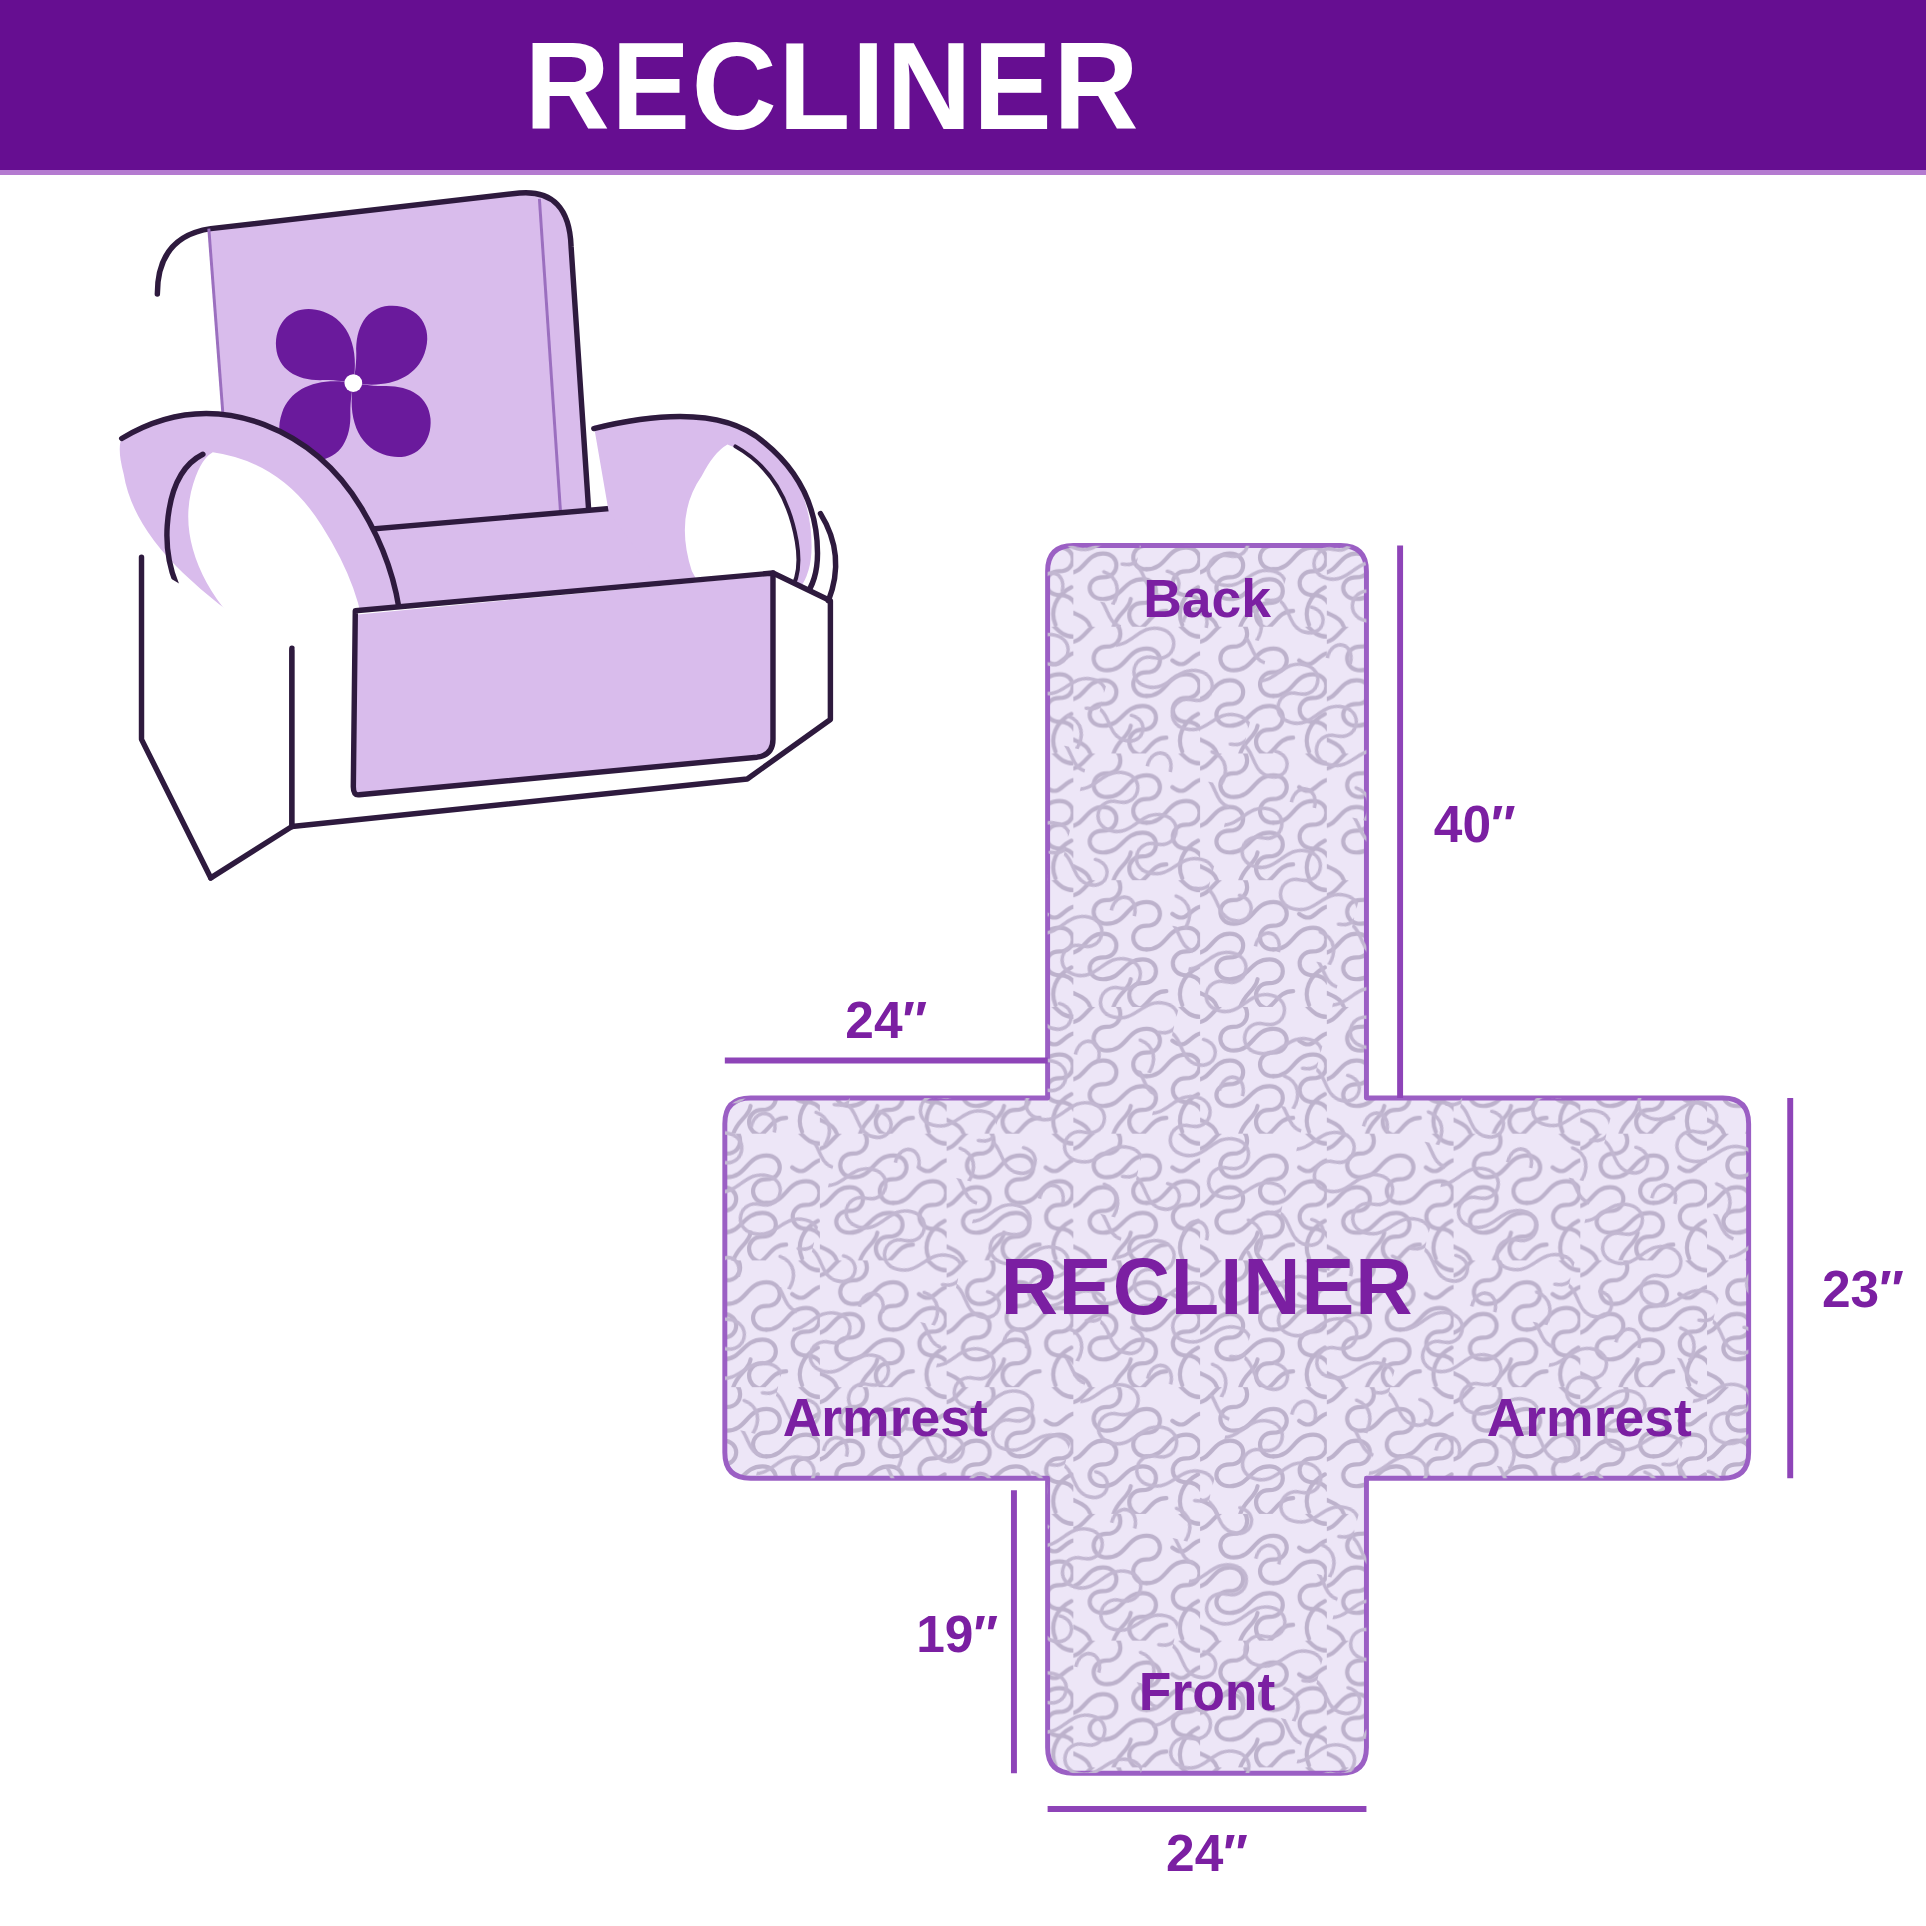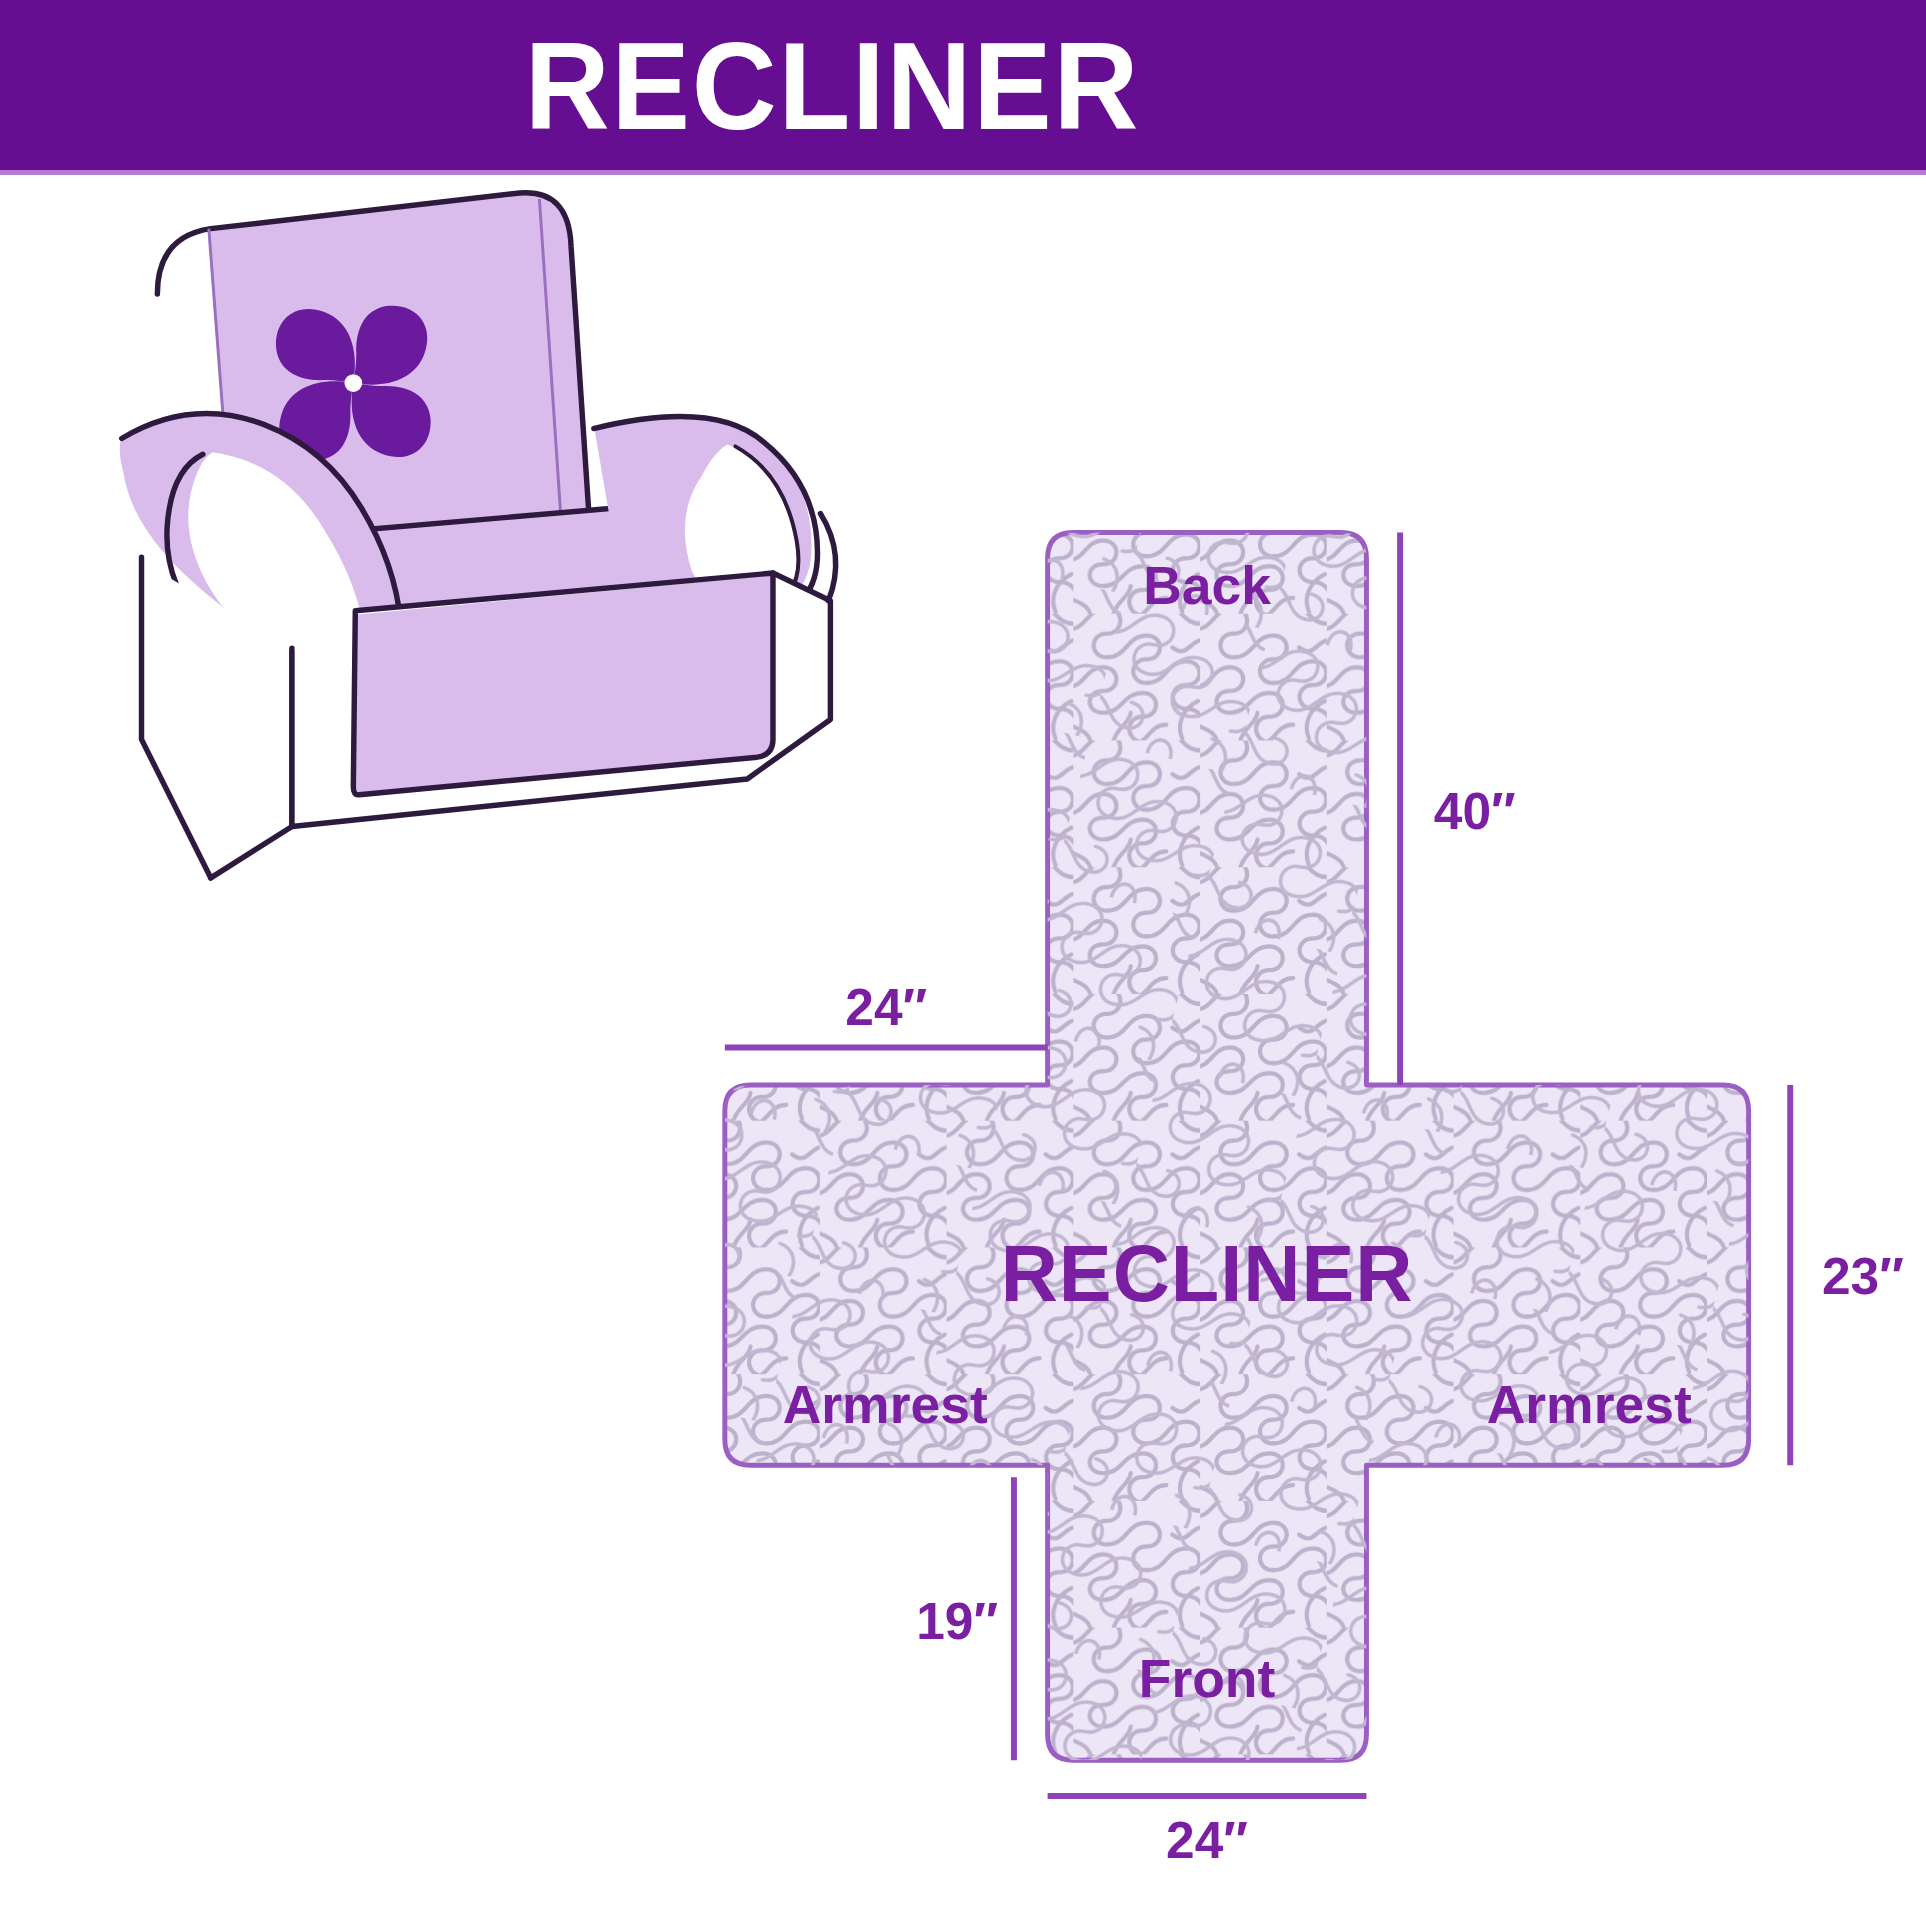--- a/index.html
+++ b/index.html
@@ -65,21 +65,21 @@
     position: absolute;
     left: 94px;
     top: 10px;
     width: 871px;
     height: 693px;
   }
 
   #cross-diagram {
     position: absolute;
     left: 693px;
-    top: 312px;
+    top: 325px;
     width: 1234px;
     height: 1406px;
   }
 
   svg { display: block; overflow: visible; }
 </style>
 </head>
 <body>
 
 <div id="header-banner">

